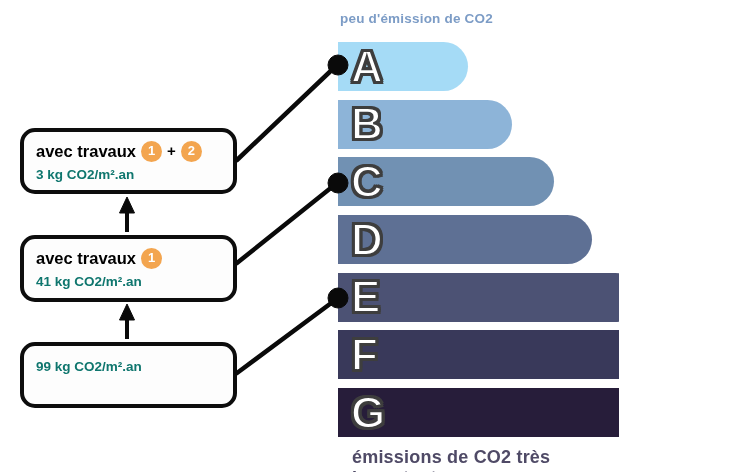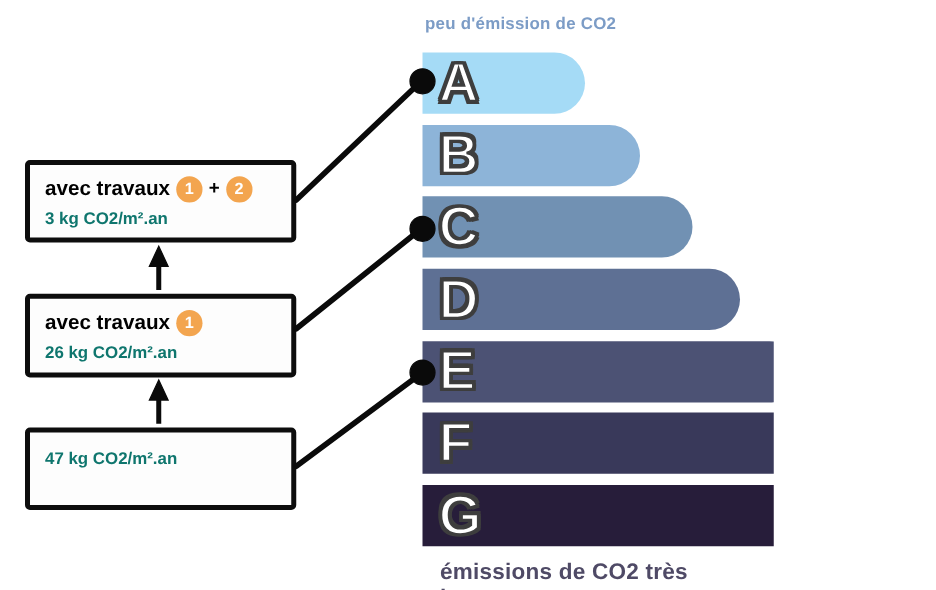--- a/index.html
+++ b/index.html
@@ -29,21 +29,21 @@
     text-shadow:
       -2px -2px 0 #3e3e3e, 2px -2px 0 #3e3e3e,
       -2px  2px 0 #3e3e3e, 2px  2px 0 #3e3e3e,
       -2px  0   0 #3e3e3e, 2px  0   0 #3e3e3e,
        0   -2px 0 #3e3e3e, 0    2px 0 #3e3e3e;
   }
 
   
   .info-box {
     position:absolute; left:20px; width:217px; box-sizing:border-box;
-    background:#fdfdfd; border:4px solid #0d0d0d; border-radius:4px;
+    background:#fdfdfd; border:4px solid #0d0d0d; border-radius:15px;
     padding:8px 12px 7px 12px;
   }
   .box1 { top:128px; height:66px; }
   .box2 { top:235px; height:67px; }
   .box3 { top:342px; height:66px; }
   .box-title-row {
     display:flex; align-items:center; gap:5px;
     font-size:16.5px; font-weight:bold; color:#000000; line-height:22px;
   }
   .badge {
@@ -99,25 +99,25 @@
       <span class="badge" style="background: rgb(243, 165, 79);">2</span>
     </div>
     <div class="box-value">3 kg CO2/m².an</div>
   </div>
 
   <div class="info-box box2">
     <div class="box-title-row">
       <span>avec travaux</span>
       <span class="badge" style="background: rgb(243, 165, 79);">1</span>
     </div>
-    <div class="box-value">26 kg CO2/m².an</div>
+    <div class="box-value">41 kg CO2/m².an</div>
   </div>
 
   <div class="info-box box3">
-    <div class="box-value">47 kg CO2/m².an</div>
+    <div class="box-value">99 kg CO2/m².an</div>
   </div>
 
   <svg class="overlay" width="749" height="472" viewBox="0 0 749 472">
 
     <line x1="237" y1="160" x2="337" y2="65" stroke-width="4.5" stroke-linecap="round"></line>
     <line x1="237" y1="263" x2="337" y2="183" stroke-width="4.5" stroke-linecap="round"></line>
     <line x1="237" y1="373" x2="338" y2="298" stroke-width="4.5" stroke-linecap="round"></line>
 
     <circle cx="338" cy="65" r="10" fill="#0a0a0a"></circle>
     <circle cx="338" cy="183" r="10" fill="#0a0a0a"></circle>

